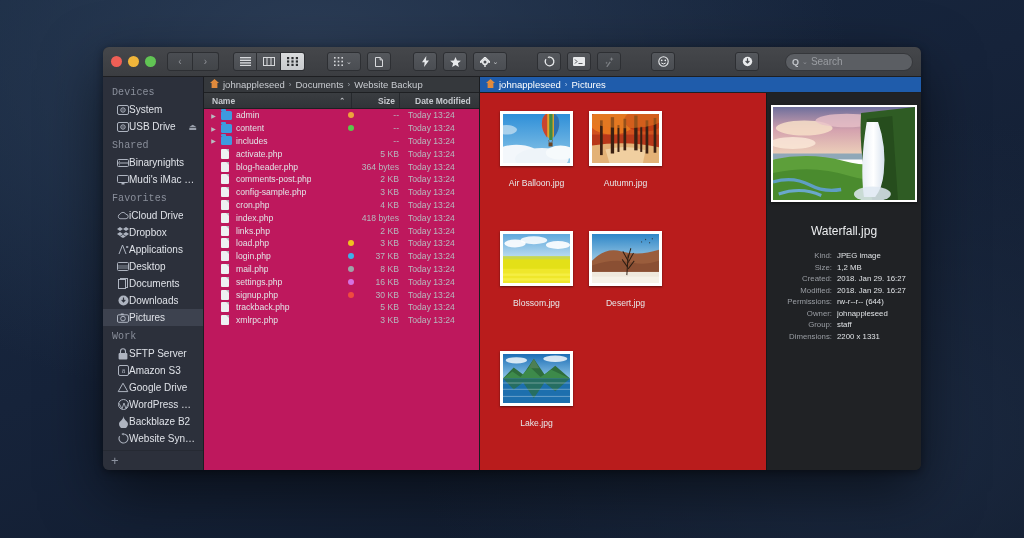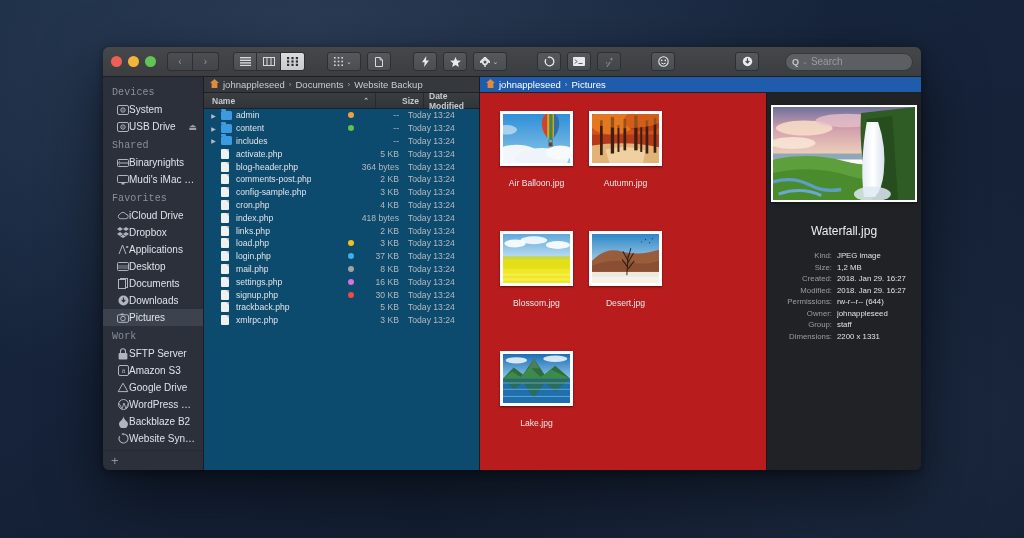--- a/index.html
+++ b/index.html
@@ -164,23 +164,23 @@
   .colhead {
     height: 16px; flex: none;
     display: flex; align-items: center;
     background: linear-gradient(180deg,#3a3d41 0%,#313438 100%);
     border-bottom: 1px solid #1e2023;
     font-size: 8.5px; color: #c6c9ce; font-weight: bold;
   }
   .ch-name { flex: 1; padding-left: 8px; position: relative; }
   .ch-sort { position: absolute; right: 6px; top: 1px; font-size: 7px; color:#c6c9ce;}
   .ch-size { width: 48px; text-align: right; padding-right: 4px; border-left: 1px solid #26292d; height:100%; display:flex;align-items:center;justify-content:flex-end;}
-  .ch-date { width: 56px; padding-left: 5px; border-left: 1px solid #26292d; height:100%; display:flex;align-items:center;}
-
-  #filelist { flex: 1; background: #0c4a6e; overflow: hidden; }
+  .ch-date { width: 80px; padding-left: 15px; border-left: 1px solid #26292d; height:100%; display:flex;align-items:center;}
+
+  #filelist { flex: 1; background: #be185d; overflow: hidden; }
   .frow {
     height: 12.8px;
     display: flex; align-items: center;
     font-size: 8.6px; color: #e2e4e7;
     cursor: default;
   }
   .f-name { flex: 1; display: flex; align-items: center; gap: 4px; padding-left: 6px; min-width:0; }
   .f-disc { width: 7px; font-size: 6px; color: #b9bcc1; flex:none; text-align:center;}
   .f-ico { width: 11px; flex: none; display:flex; align-items:center; }
   .f-text { white-space: nowrap; overflow:hidden; text-overflow: ellipsis; }

